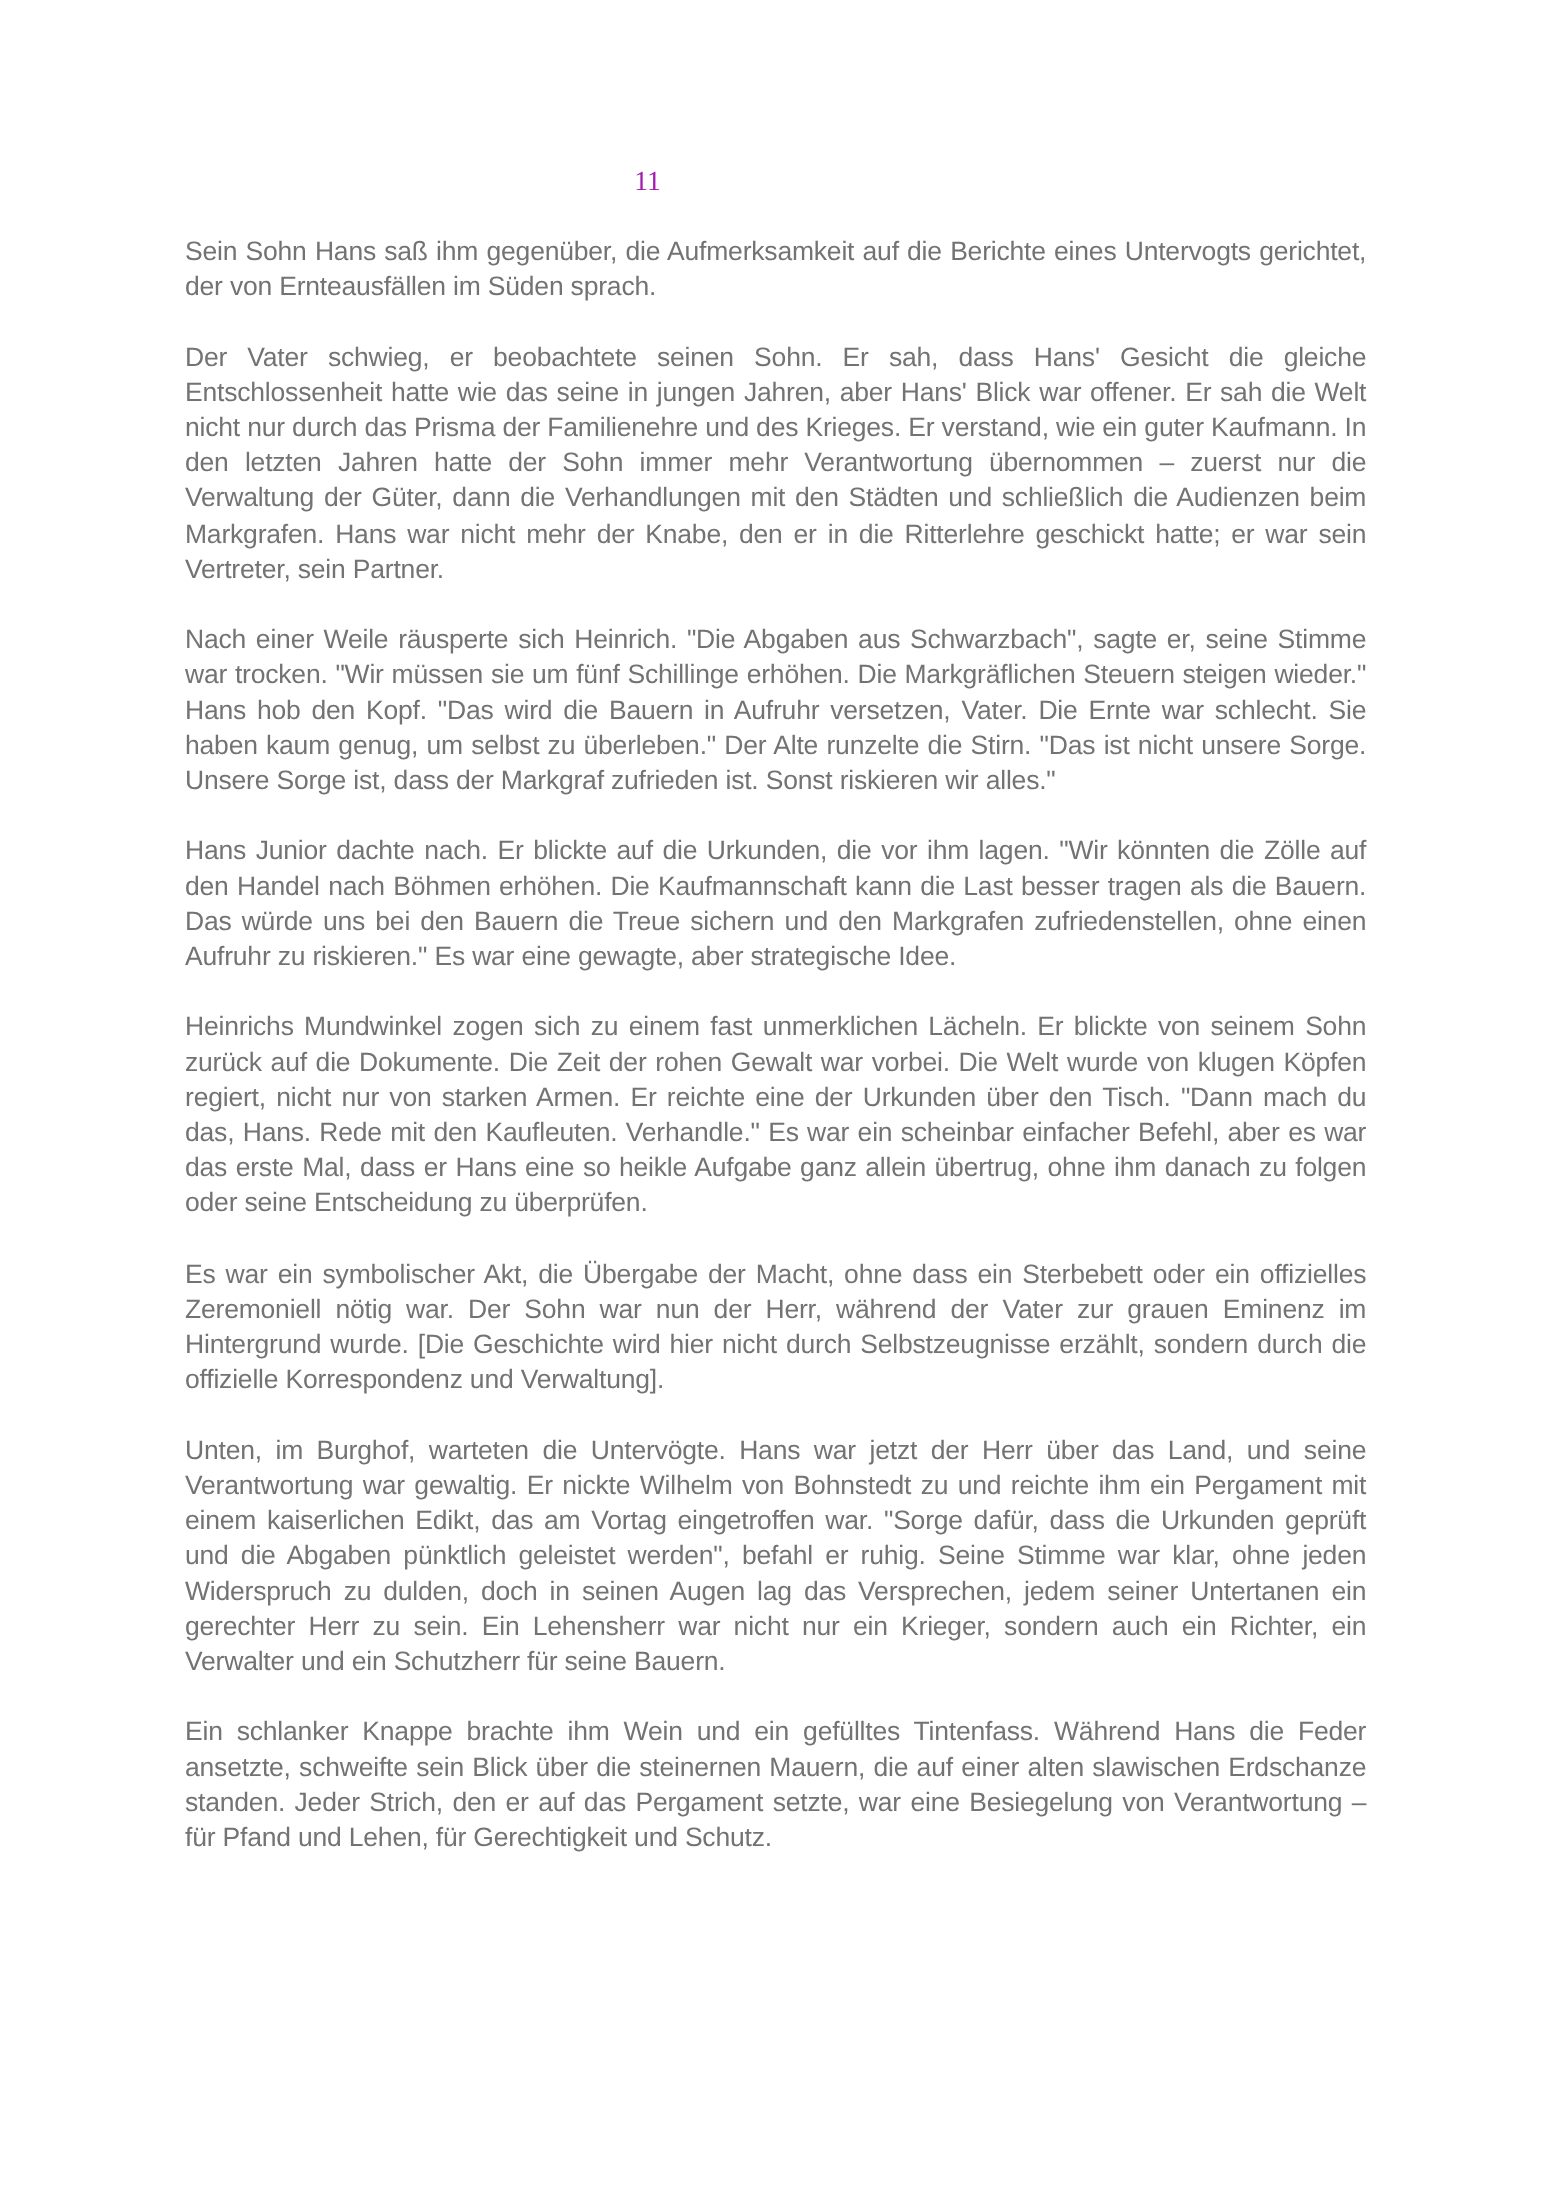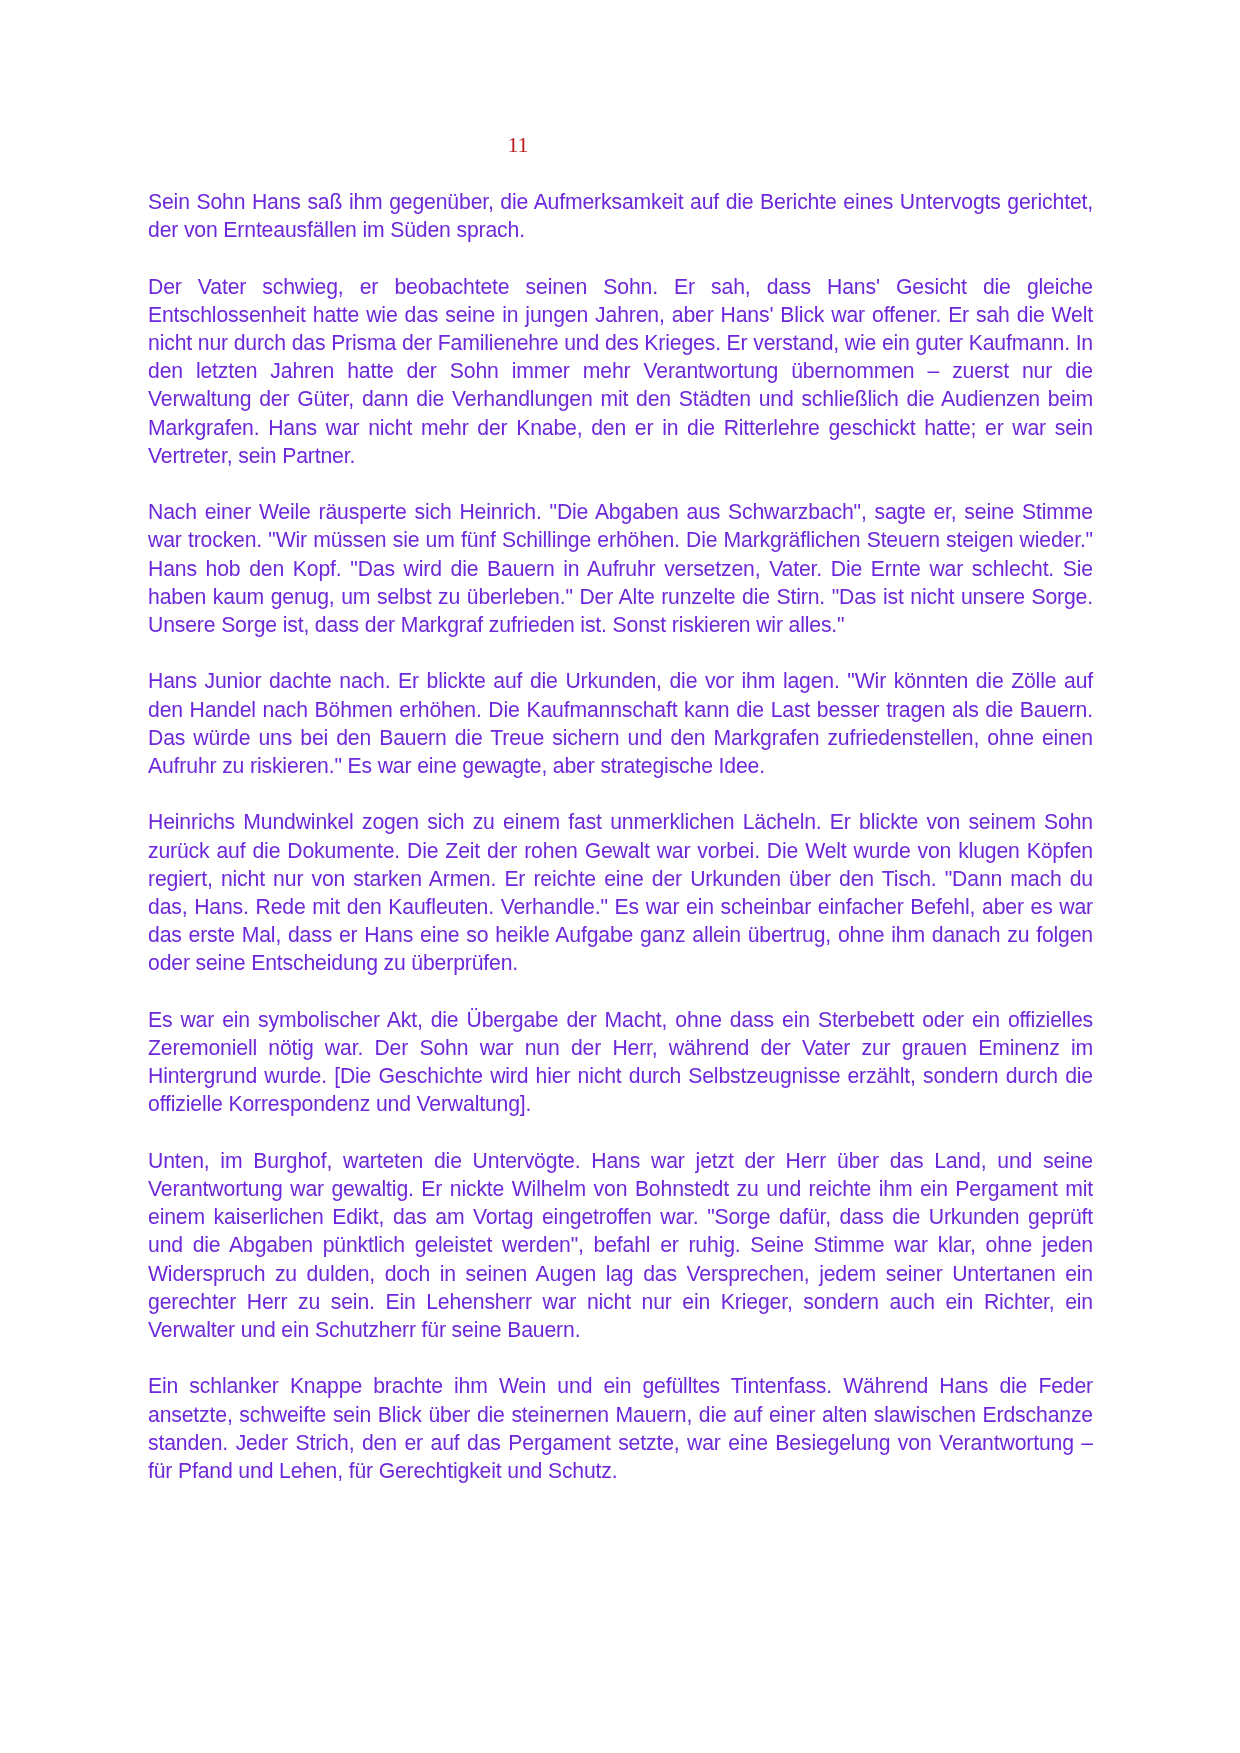--- a/index.html
+++ b/index.html
@@ -23,32 +23,32 @@
       background: #ffffff;
     }
     .page-number {
       position: absolute;
       top: 132px;
       left: 0;
       width: 1036px;
       text-align: center;
       font-family: "Liberation Serif", "DejaVu Serif", serif;
       font-size: 22px;
-      color: #b91c1c;
+      color: #a21caf;
     }
     .body-text {
       position: absolute;
       left: 148px;
       top: 188px;
       width: 945px;
       font-family: "Liberation Sans", "DejaVu Sans", sans-serif;
       font-size: 21.2px;
       line-height: 28.2px;
       text-align: justify;
-      color: #6d28d9;
+      color: #737373;
       letter-spacing: -0.15px;
     }
     .body-text p {
       margin: 0 0 28.2px 0;
     }
   </style>
 </head>
 <body>
 
 <div class="page">

